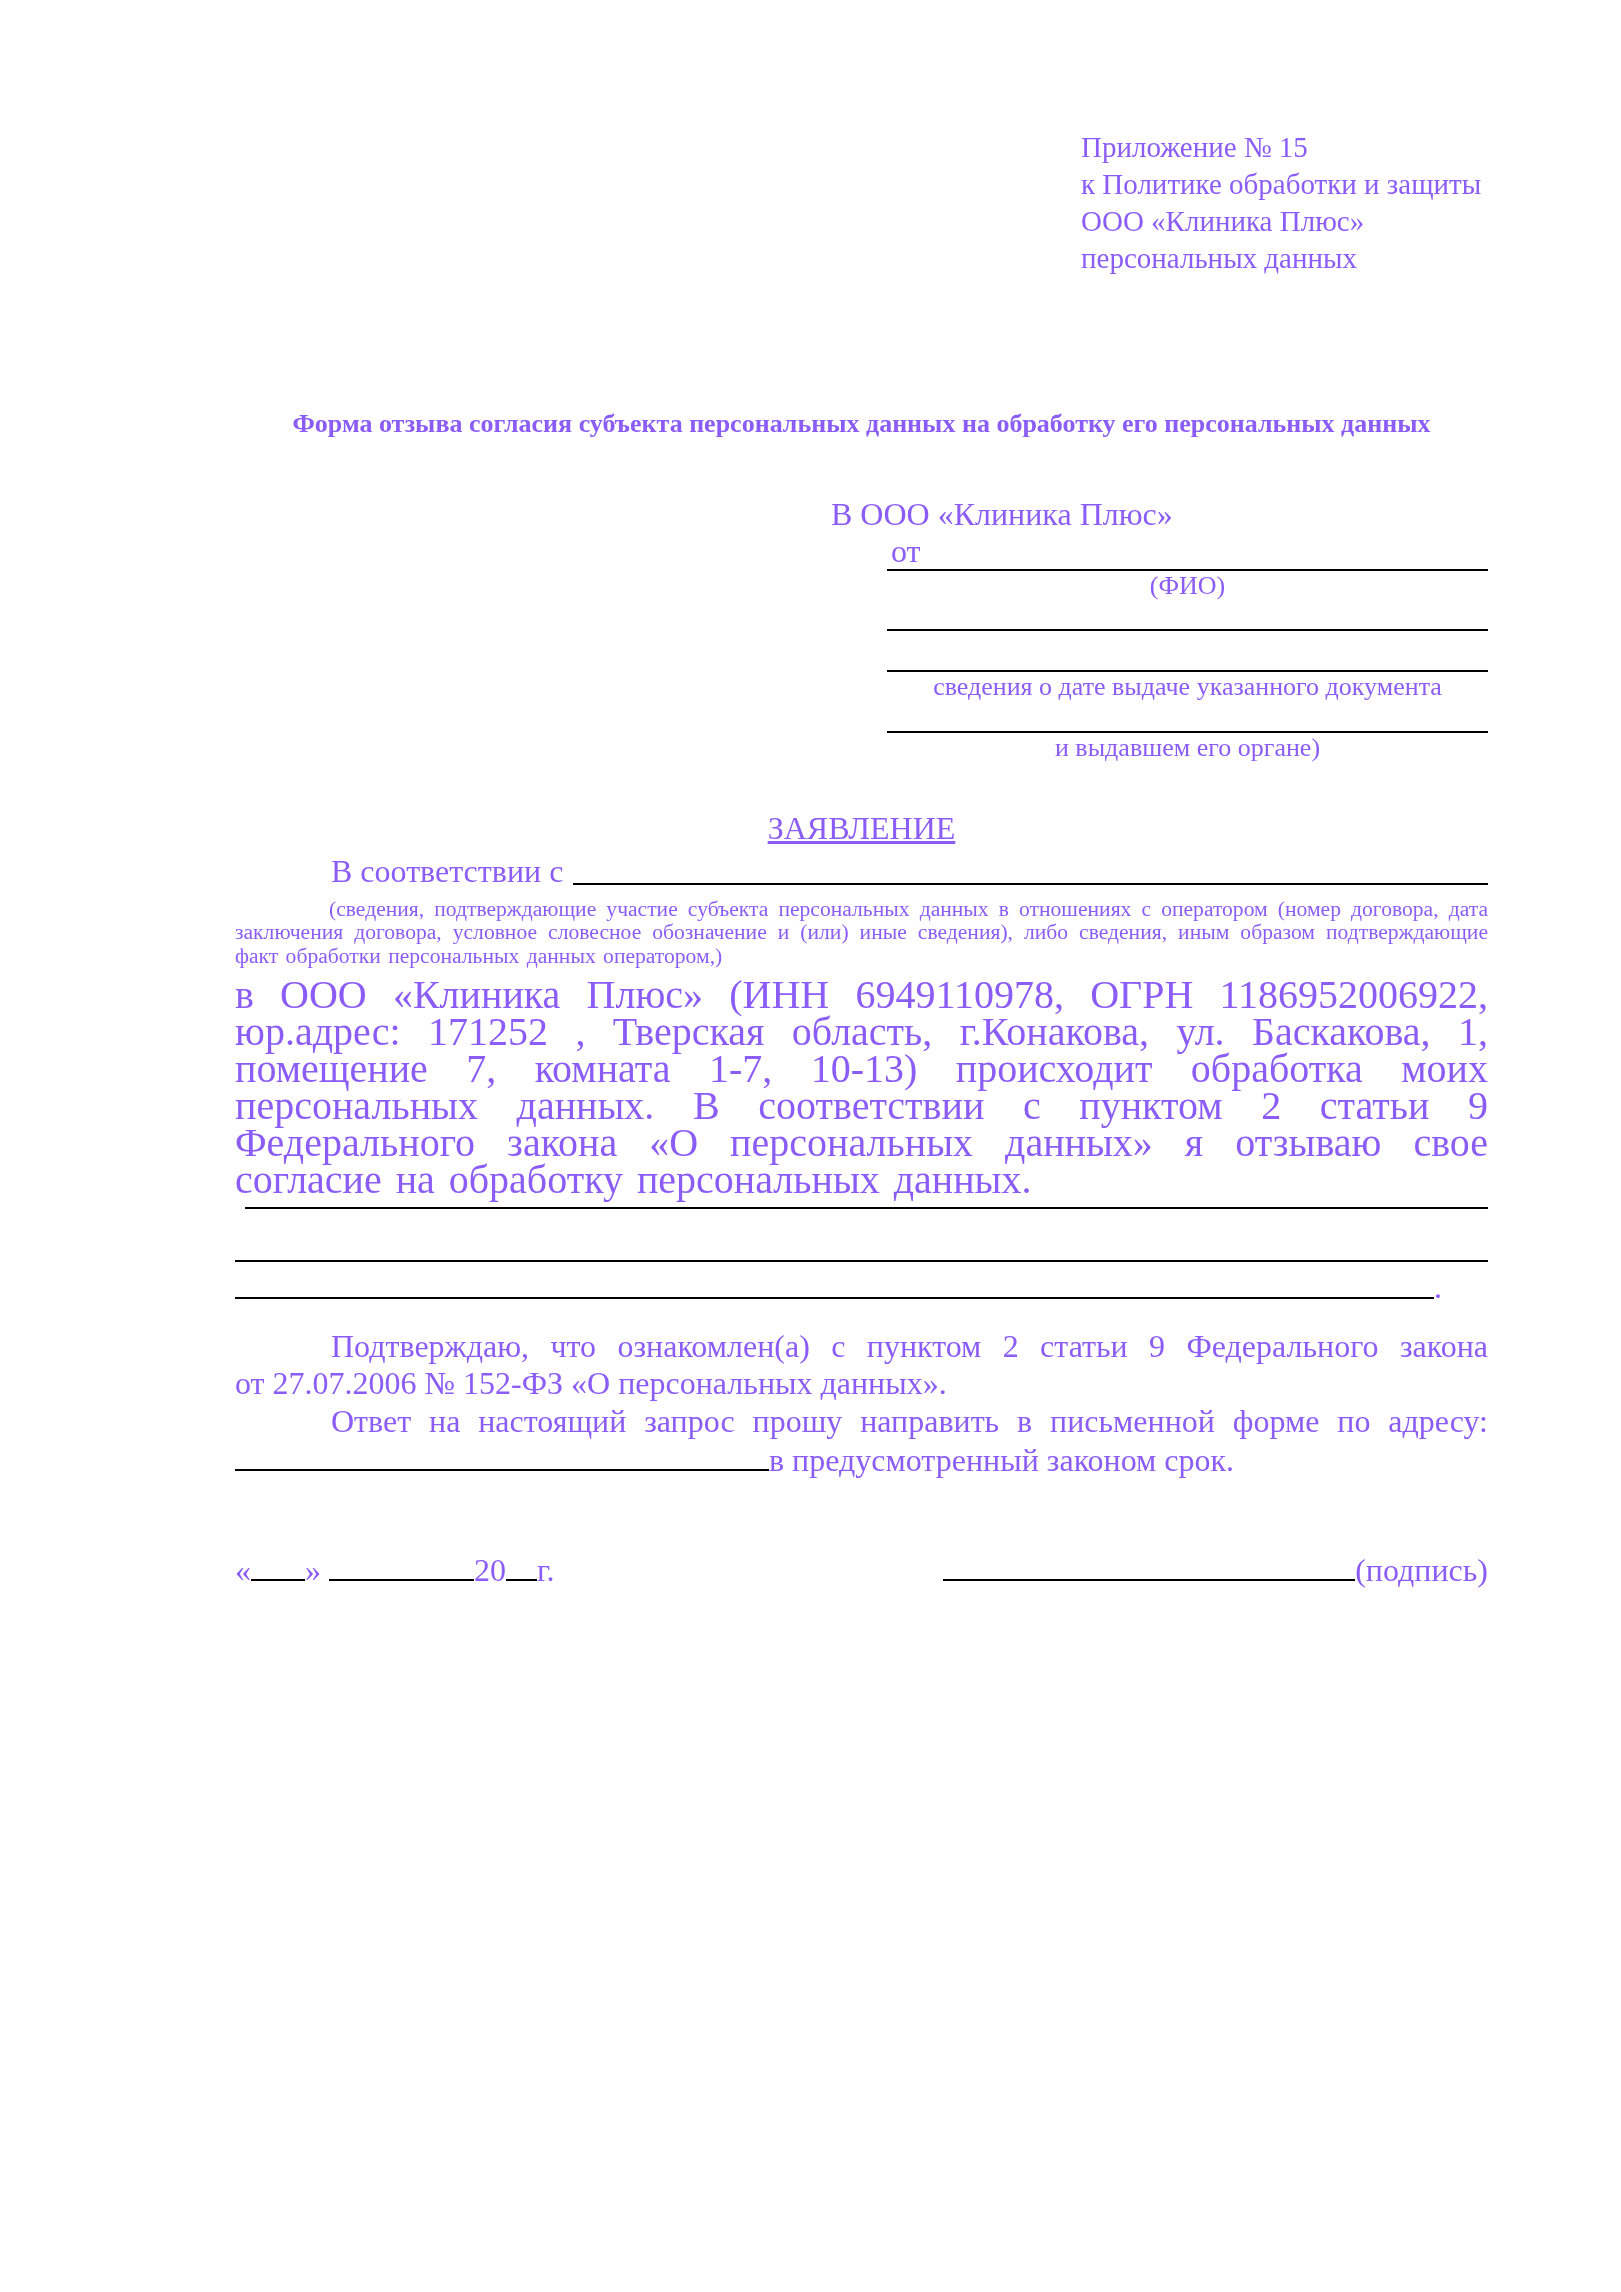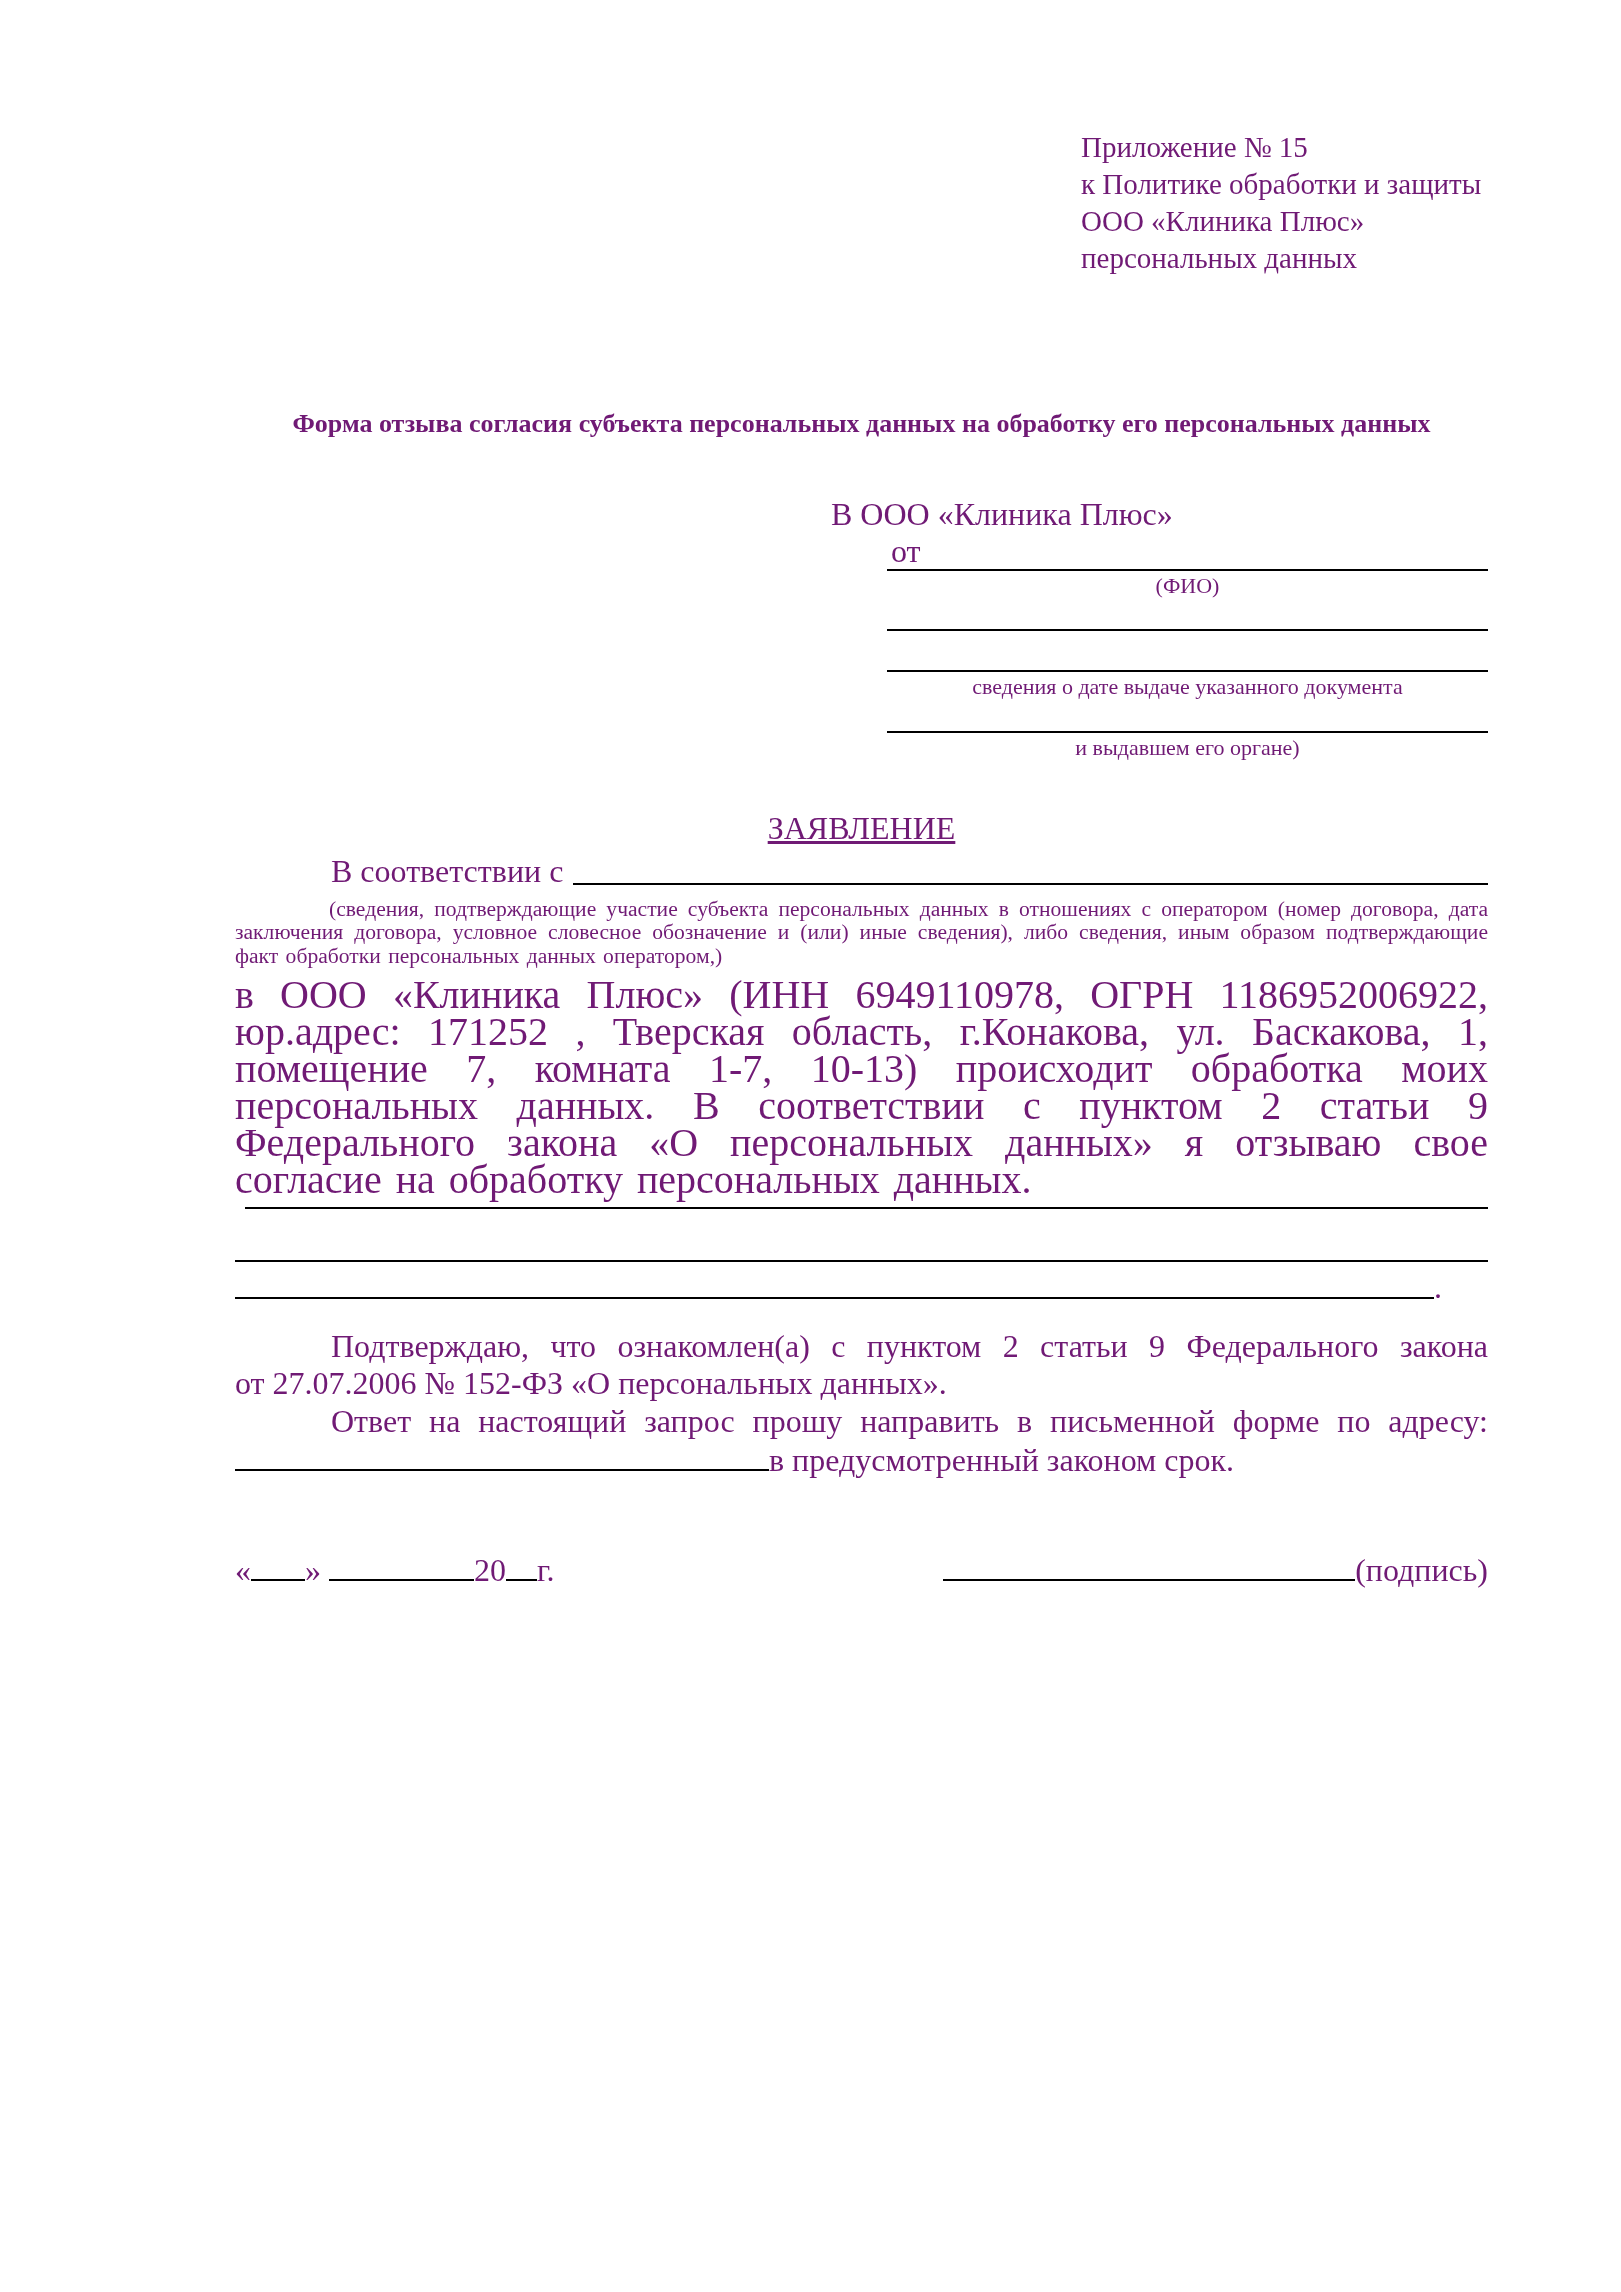--- a/index.html
+++ b/index.html
@@ -3,21 +3,21 @@
 <meta charset="utf-8">
 <style>
   html, body { margin: 0; padding: 0; background: #e8e8e8; }
   .page {
     position: relative;
     width: 1621px;
     height: 2293px;
     margin: 0 auto;
     background: #ffffff;
     font-family: "Liberation Serif", "DejaVu Serif", serif;
-    color: #701a75;
+    color: #8b5cf6;
     overflow: hidden;
   }
   .content {
     position: absolute;
     left: 235px;
     top: 129px;
     width: 1253px;
   }
 
   
@@ -43,21 +43,21 @@
   .rule {
     margin-left: 56px;
     width: 601px;
     height: 0;
     border-bottom: 2.9px solid #000;
   }
   .rule-caption {
     margin-left: 56px;
     width: 601px;
     text-align: center;
-    font-size: 22px;
+    font-size: 26px;
     line-height: 29px;
   }
   .rule.g2 { margin-top: 29px; }
   .rule.g3 { margin-top: 39px; }
   .rule.g4 { margin-top: 30px; }
 
   
   .stmt-heading {
     margin-top: 47px;
     text-align: center;

